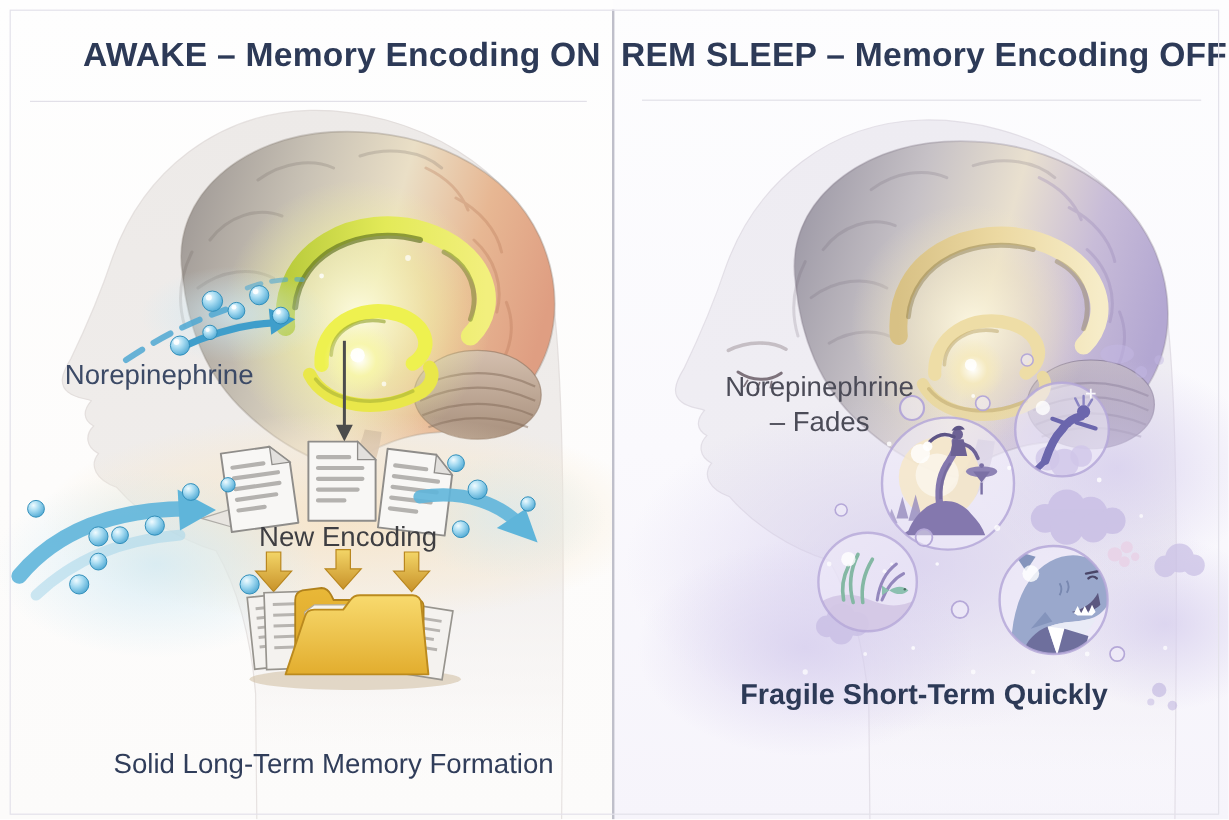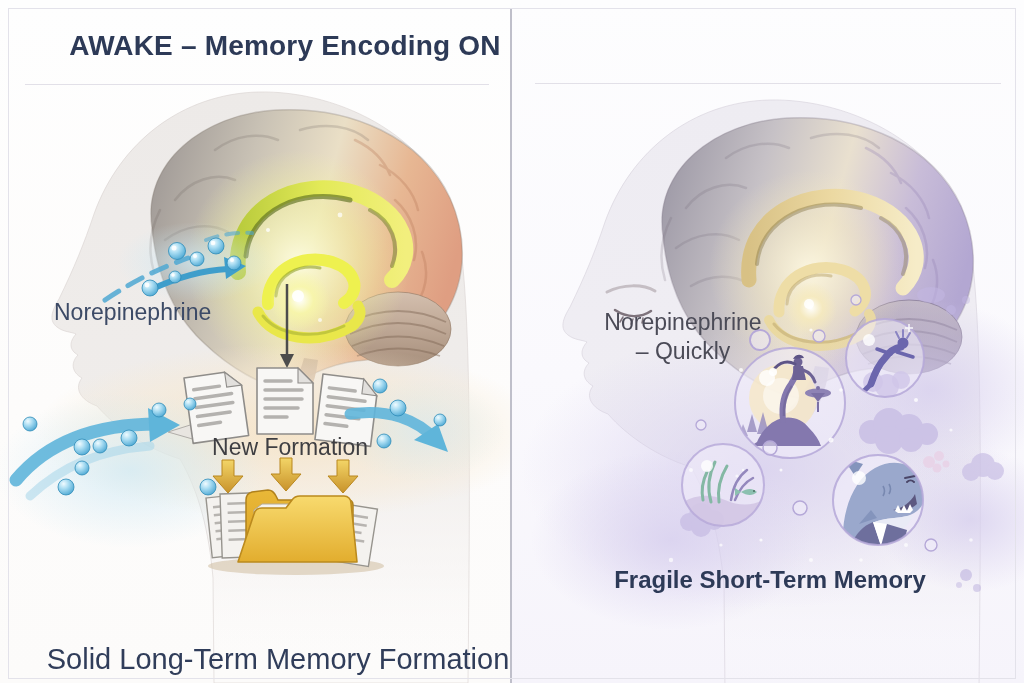--- a/index.html
+++ b/index.html
@@ -15,21 +15,21 @@
   #left-panel{left:0;width:511px;background:linear-gradient(180deg,#fefefe 0%,#fdfcfb 60%,#fcfbfa 100%);}
   #right-panel{left:511px;width:513px;background:linear-gradient(180deg,#fdfdfe 0%,#faf9fd 55%,#f6f4fb 100%);}
   .art{position:absolute;left:0;top:0;}
   .txt{position:absolute;white-space:nowrap;z-index:20;}
   .center{transform:translateX(-50%);}
   .title{font-size:28px;font-weight:600;color:#2d3a57;letter-spacing:.2px;}
   .underline{position:absolute;height:1px;background:#e2e0e8;z-index:10;}
   #l-norepi{left:54px;top:299px;font-size:23px;color:#3c4a66;}
   #l-newlearning{left:290px;top:434px;font-size:23px;color:#3e3e42;}
   #l-storage{left:298px;top:569px;font-size:22px;font-weight:700;color:#2d3a57;}
-  #l-caption{left:278px;top:623px;font-size:29px;font-weight:500;color:#303d5a;margin-top:20px;}
+  #l-caption{left:278px;top:623px;font-size:23px;font-weight:500;color:#303d5a;}
   #r-norepi{left:172px;top:308px;font-size:23px;color:#4b4b57;text-align:center;line-height:29px;}
   #r-fragile{left:259px;top:566px;font-size:24px;font-weight:700;color:#2d3a57;}
   #r-fades{left:259px;top:595px;font-size:21px;font-weight:500;color:#333f58;}
 </style>
 </head>
 <body>
 
 <div id="canvas">
   <div class="frame"></div>
   <div id="divider"></div>
@@ -232,25 +232,26 @@
           <path d="M6,10 H38 M6,18 H38 M6,26 H34 M6,34 H38" stroke="#b7b4b0" stroke-width="2.5" fill="none"></path>
         </g>
         <path d="M246,560 L246,500 C246,496 248,493 252,492 L268,490 C272,490 274,492 276,496 L278,500 L348,500 C351,500 353,502 353,505 L353,560 Z" fill="url(#folderB)" stroke="#b0811c" stroke-width="1.5"></path>
         <path d="M254,560 L254,510 L262,504 L340,504 L346,510 L346,560 Z" fill="#f7f4ee" stroke="#b4ab98" stroke-width="1"></path>
         <path d="M262,510 H338 M262,516 H338" stroke="#cdc6b4" stroke-width="2" fill="none"></path>
         <path d="M238,562 L254,514 C255,510 258,508 262,508 L286,508 L292,500 C294,497 297,496 300,496 L344,496 C348,496 351,499 351,503 L357,562 Z" fill="url(#folderF)" stroke="#bb8a1e" stroke-width="1.6" stroke-linejoin="round"></path>
       </g>
     </svg>
 
     <div class="txt" id="l-norepi">Norepinephrine</div>
-    <div class="txt center" id="l-newlearning">New Formation</div>
+    <div class="txt center" id="l-newlearning">New Encoding</div>
     <div class="txt center" id="l-caption">Solid Long-Term Memory Formation</div>
   </div>
 
   <div id="right-panel" class="panel">
+    <div class="txt title center" style="left:259px;top:30px;">REM SLEEP – Memory Encoding OFF</div>
     <div class="underline" style="left:24px;top:83px;width:466px;"></div>
 
     <svg class="art" width="513" height="683" viewBox="0 0 513 683">
       <defs>
         <linearGradient id="headGradR" x1="0" y1="0" x2="0" y2="1">
           <stop offset="0" stop-color="#eeecf2"></stop>
             <stop offset="0.6" stop-color="#efedf3" stop-opacity="0.95"></stop>
           <stop offset="0.85" stop-color="#f4f2f7" stop-opacity="0.5"></stop>
             <stop offset="1" stop-color="#ffffff" stop-opacity="0"></stop>
         </linearGradient>
@@ -472,17 +473,17 @@
         <circle cx="270" cy="470" r="1.5" opacity="0.8"></circle>
           <circle cx="330" cy="390" r="1.8" opacity="0.8"></circle>
         <circle cx="460" cy="540" r="1.8" opacity="0.7"></circle>
           <circle cx="210" cy="545" r="1.6" opacity="0.7"></circle>
         <circle cx="300" cy="330" r="1.6" opacity="0.8"></circle>
       </g>
     </svg>
 
     <div class="txt center" id="r-norepi">
       <div>Norepinephrine</div>
-      <div>– Quickly</div>
+      <div>– Fades</div>
     </div>
-    <div class="txt center" id="r-fragile">Fragile Short-Term Memory</div>
+    <div class="txt center" id="r-fragile">Fragile Short-Term Quickly</div>
   </div>
 </div>
 
 </body></html>

